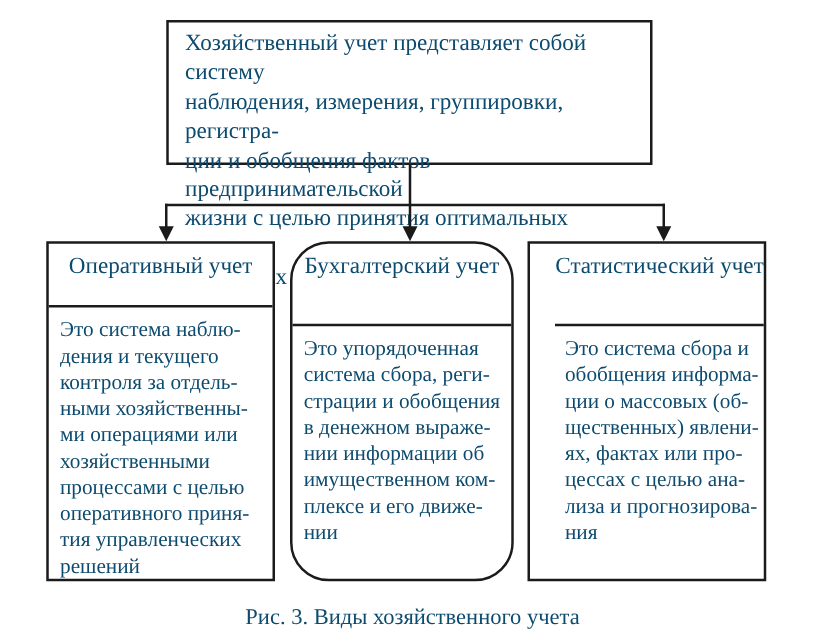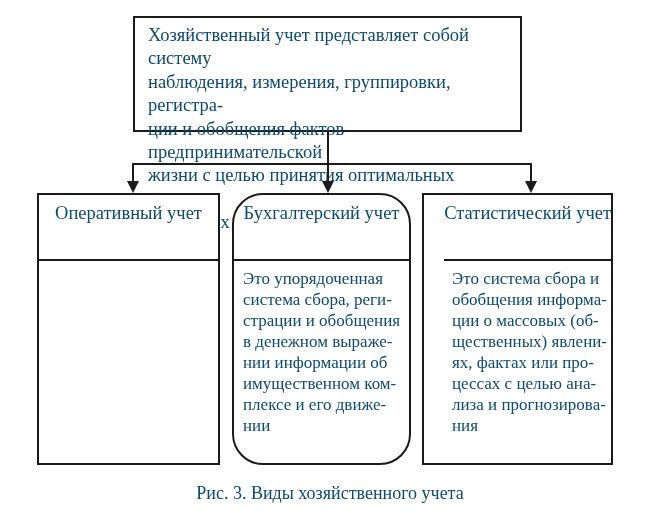--- a/index.html
+++ b/index.html
@@ -100,20 +100,30 @@
   <div id="branch-h-line" class="line"></div>
   <div id="left-drop-line" class="line"></div>
   <div id="right-drop-line" class="line"></div>
 
   <div id="arrow-left" class="arrowhead"></div>
   <div id="arrow-middle" class="arrowhead"></div>
   <div id="arrow-right" class="arrowhead"></div>
 
   <div id="branch-0" class="box branch-box">
     <div class="branch-title">Оперативный учет</div>
+    <div class="branch-desc">Это система наблю-
+дения и текущего
+контроля за отдель-
+ными хозяйственны-
+ми операциями или
+хозяйственными
+процессами с целью
+оперативного приня-
+тия управленческих
+решений</div>
   </div>
 
   <div id="branch-1" class="box branch-box">
     <div class="branch-title">Бухгалтерский учет</div>
     <div class="branch-desc">Это упорядоченная
 система сбора, реги-
 страции и обобщения
 в денежном выраже-
 нии информации об
 имущественном ком-

